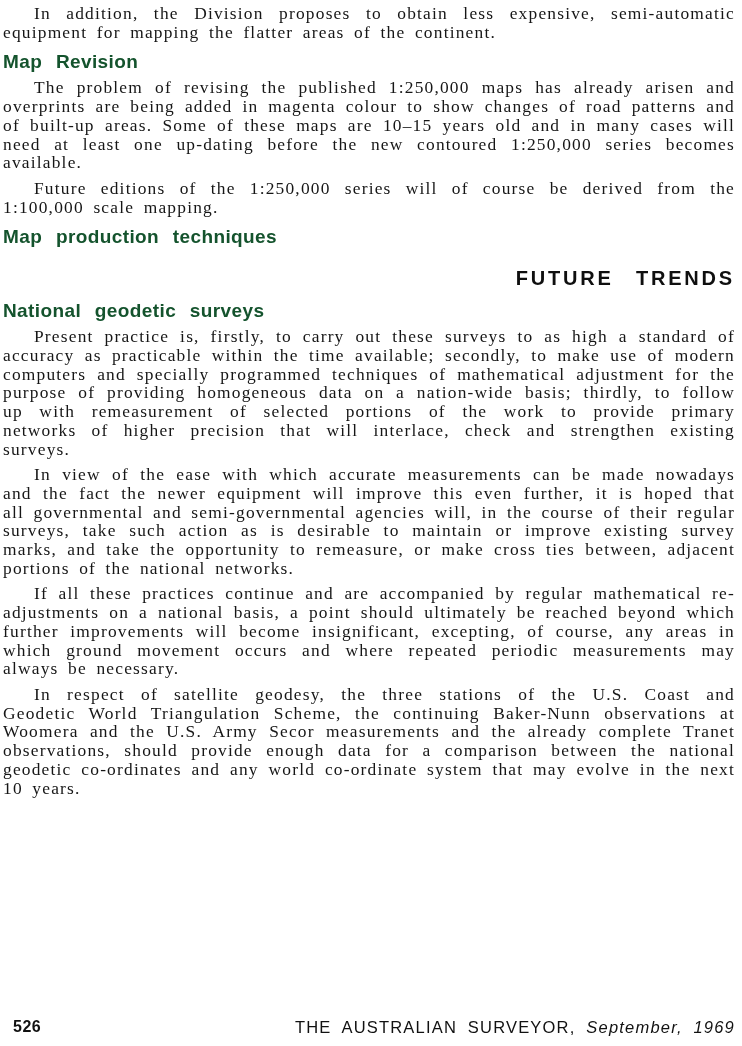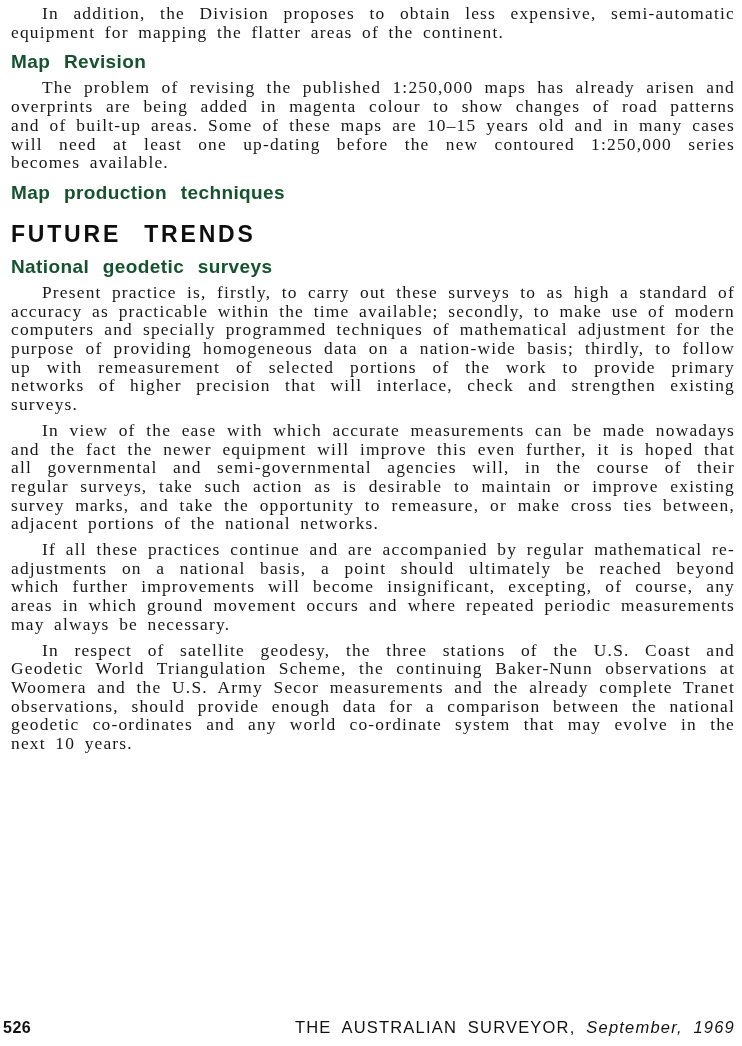--- a/index.html
+++ b/index.html
@@ -7,21 +7,21 @@
     padding: 0;
     background: #ffffff;
   }
   .page {
     position: relative;
     width: 742px;
     height: 1046px;
     box-sizing: border-box;
     background: #ffffff;
     color: #161616;
-    padding: 4px 7px 0 11px;
+    padding: 4px 7px 0 3px;
     overflow: hidden;
   }
   .para {
     font-family: "Liberation Serif", serif;
     font-size: 17.4px;
     line-height: 18.7px;
     text-align: justify;
     letter-spacing: 1.2px;
     word-spacing: 4px;
     text-indent: 31px;
@@ -31,38 +31,38 @@
     font-family: "Liberation Sans", sans-serif;
     font-weight: bold;
     font-size: 19px;
     line-height: 23px;
     letter-spacing: 0.4px;
     word-spacing: 8px;
     color: #14532d;
     margin: 9px 0 5px 0;
   }
   .center-head {
-    text-align: left;
+    text-align: right;
     font-family: "Liberation Sans", sans-serif;
     font-weight: bold;
-    font-size: 23px;
+    font-size: 20px;
     line-height: 22px;
     letter-spacing: 2.8px;
     word-spacing: 14px;
     color: #0f0f0f;
     margin: 19px 0 10px 0;
   }
   .footer {
     position: absolute;
-    left: 3px;
+    left: 13px;
     right: 7px;
     bottom: 9px;
     display: flex;
     justify-content: space-between;
-    align-items: center;
+    align-items: flex-start;
     font-family: "Liberation Sans", sans-serif;
     color: #111111;
   }
   .page-num {
     font-size: 16px;
     font-weight: bold;
     letter-spacing: 0.5px;
   }
   .footer-right {
     font-size: 16.5px;
@@ -80,20 +80,21 @@
 <div class="page">
 
   <p class="para">In addition, the Division proposes to obtain less expensive, semi-automatic equipment for mapping the flatter areas of the continent.</p>
 
   <h3 class="head">Map Revision</h3>
 
   <p class="para">The problem of revising the published 1:250,000 maps has already arisen and overprints are being added in magenta colour to show changes of road patterns and of built-up areas. Some of these maps are 10–15 years old and in many cases will need at least one up-dating before the new contoured 1:250,000 series becomes available.</p>
 
 
 
+  <p class="para">Future editions of the 1:250,000 series will of course be derived from the 1:100,000 scale mapping.</p>
 
   <h3 class="head">Map production techniques</h3>
 
 
   <h2 class="center-head">FUTURE TRENDS</h2>
 
   <h3 class="head">National geodetic surveys</h3>
 
   <p class="para">Present practice is, firstly, to carry out these surveys to as high a standard of accuracy as practicable within the time available; secondly, to make use of modern computers and specially programmed techniques of mathematical adjustment for the purpose of providing homogeneous data on a nation-wide basis; thirdly, to follow up with remeasurement of selected portions of the work to provide primary networks of higher precision that will interlace, check and strengthen existing surveys.</p>
 

